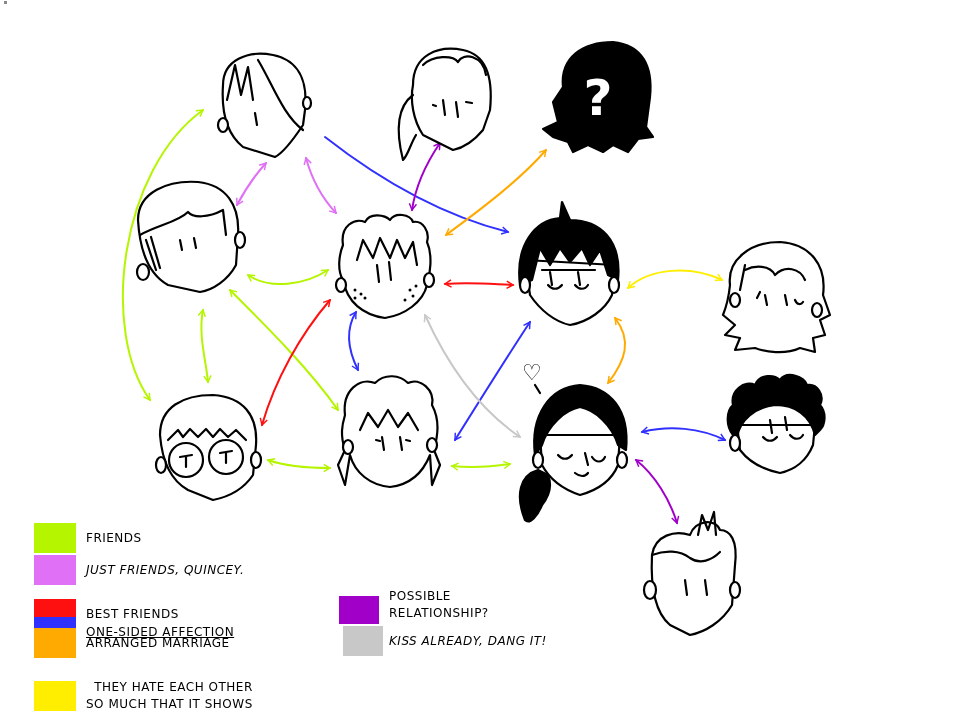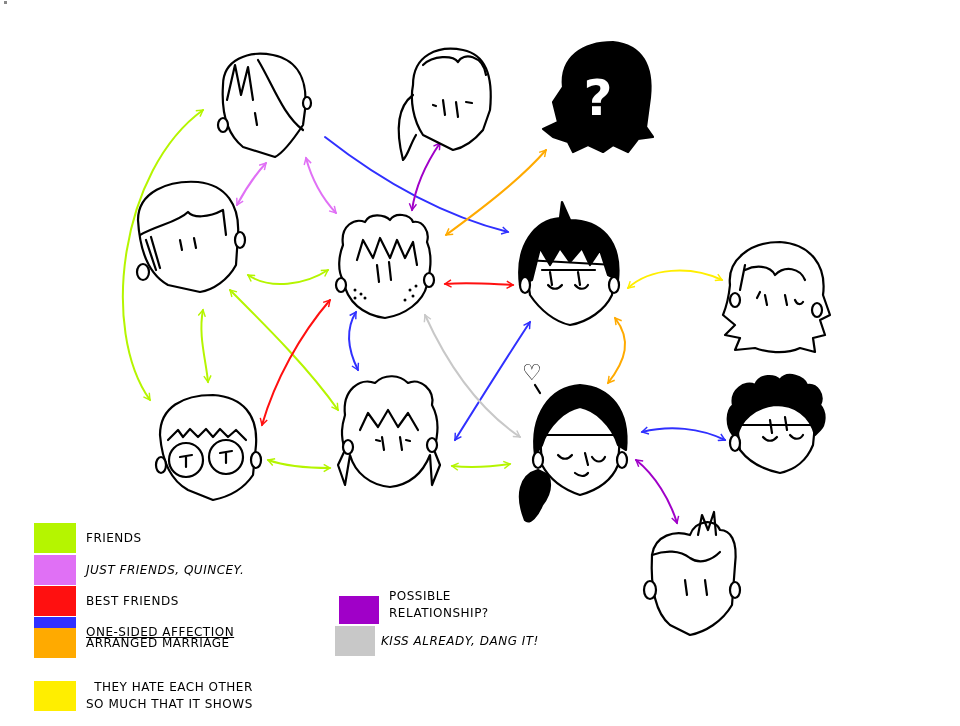--- a/index.html
+++ b/index.html
@@ -171,21 +171,21 @@
   </svg>
 
   <div class="legend-item" style="left:34px; top:523px;">
     <div class="swatch" style="background:#b5f500"></div>
     <span class="legend-label">Friends</span>
   </div>
   <div class="legend-item" style="left:34px; top:555px;align-items:center;">
     <div class="swatch" style="background:#e070f5"></div>
     <span class="legend-label italic">Just friends, Quincey.</span>
   </div>
-  <div class="legend-item" style="left:34px; top:586px;">
+  <div class="legend-item" style="left:34px; top:599px;">
     <div class="swatch" style="background:#ff1010"></div>
     <span class="legend-label">Best friends</span>
   </div>
   <div class="legend-item" style="left:34px; top:617px;text-decoration:underline;">
     <div class="swatch" style="background:#3030ff"></div>
     <span class="legend-label">One-sided affection</span>
   </div>
   <div class="legend-item" style="left:34px; top:628px;">
     <div class="swatch" style="background:#ffaa00"></div>
     <span class="legend-label">Arranged marriage</span>
@@ -194,17 +194,17 @@
     <div class="swatch" style="background:#ffee00"></div>
     <span class="legend-label">They hate each other
 so much that it shows</span>
   </div>
 
   <div class="legend-item" style="left:339px; top:596px;gap:6px;">
     <div class="swatch" style="background:#a000c8; height:28px; width:40px;"></div>
     <span class="legend-label" style="margin-left:4px; margin-top:-10px;">Possible
 relationship?</span>
   </div>
-  <div class="legend-item" style="left:335px; top:626px;">
+  <div class="legend-item" style="left:343px; top:626px;">
     <div class="swatch" style="background:#c8c8c8; height:30px; width:40px;"></div>
     <span class="legend-label italic" style="margin-left:6px;">Kiss already, dang it!</span>
   </div>
 </div>
 
 </body></html>

